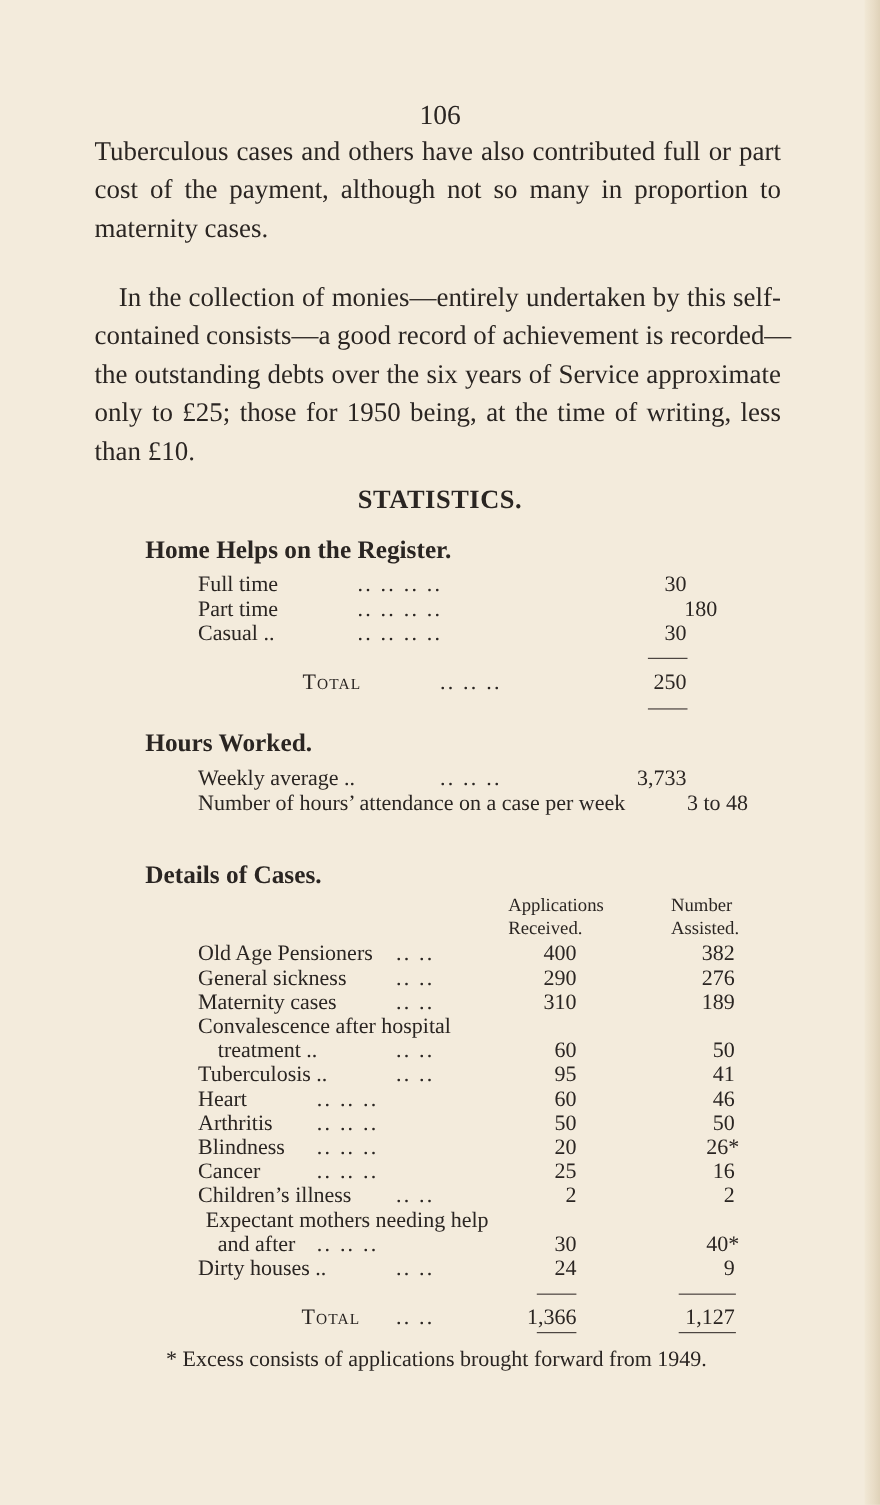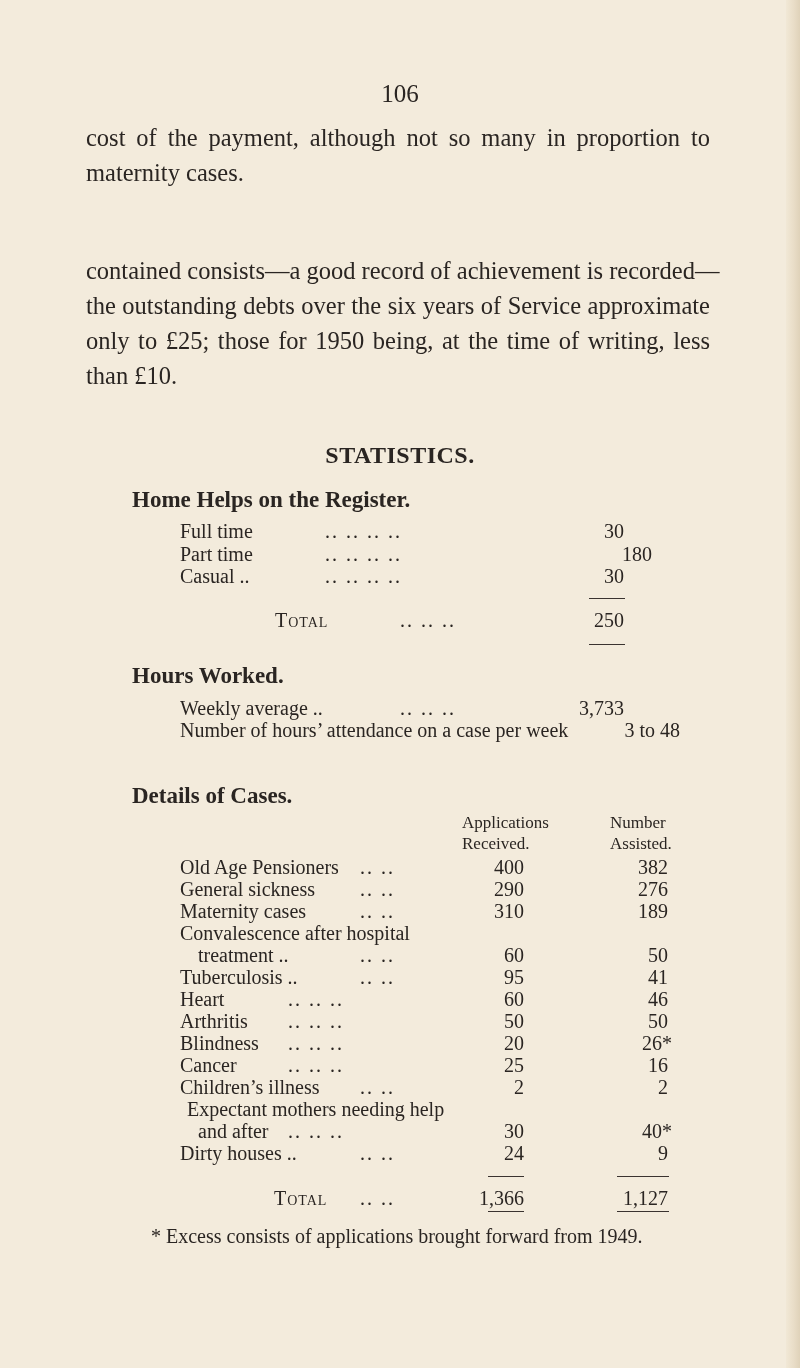--- a/index.html
+++ b/index.html
@@ -7,21 +7,21 @@
     width: 800px; height: 1368px; position: relative; overflow: hidden;
     background: #f3ebdc;
     font-family: "Liberation Serif", "DejaVu Serif", serif;
     color: #2a2522;
   }
   .edge {
     position: absolute; right: 0; top: 0; width: 14px; height: 1368px;
     background: linear-gradient(to right, #f1e8d6, #e8dcc6 60%, #dfd2b9);
   }
   .abs { position: absolute; white-space: nowrap; }
-  .pagenum { left: 0; width: 800px; text-align: center; top: 80px; font-size: 25px; }
+  .pagenum { left: 0; width: 800px; text-align: center; top: 92px; font-size: 25px; }
   .para { position: absolute; left: 86px; width: 624px; font-size: 24.5px; line-height: 35px; text-align: justify; }
   .para .ln { display: block; text-align: justify; text-align-last: justify; white-space: nowrap; }
   .para .ln.last { text-align-last: left; }
   .para .ln.indent { padding-left: 22px; }
   .stats-title { left: 0; width: 800px; text-align: center; top: 442px; font-size: 24px; font-weight: bold; letter-spacing: 0.5px; }
   .h2 { font-size: 23px; font-weight: bold; }
   .row { font-size: 20px; }
   .dots { letter-spacing: 2px; }
   .num { text-align: right; }
   .rule { position: absolute; height: 1px; background: #3a3330; }
@@ -29,25 +29,27 @@
   .hdr { font-size: 17px; text-align: left; line-height: 21px; }
 </style>
 </head>
 <body>
 
 <div class="edge"></div>
 
 <div class="abs pagenum">106</div>
 
 <div class="para" style="top:120px;">
+  <span class="ln">Tuberculous cases and others have also contributed full or part</span>
   <span class="ln">cost of the payment, although not so many in proportion to</span>
   <span class="ln last">maternity cases.</span>
 </div>
 
 <div class="para" style="top:253px;">
+  <span class="ln indent">In the collection of monies—entirely undertaken by this self-</span>
   <span class="ln">contained consists—a good record of achievement is recorded—</span>
   <span class="ln">the outstanding debts over the six years of Service approximate</span>
   <span class="ln">only to £25; those for 1950 being, at the time of writing, less</span>
   <span class="ln last">than £10.</span>
 </div>
 
 <div class="abs stats-title">STATISTICS.</div>
 
 <div class="abs h2" style="left:132px; top:487px;">Home Helps on the Register.</div>
 

